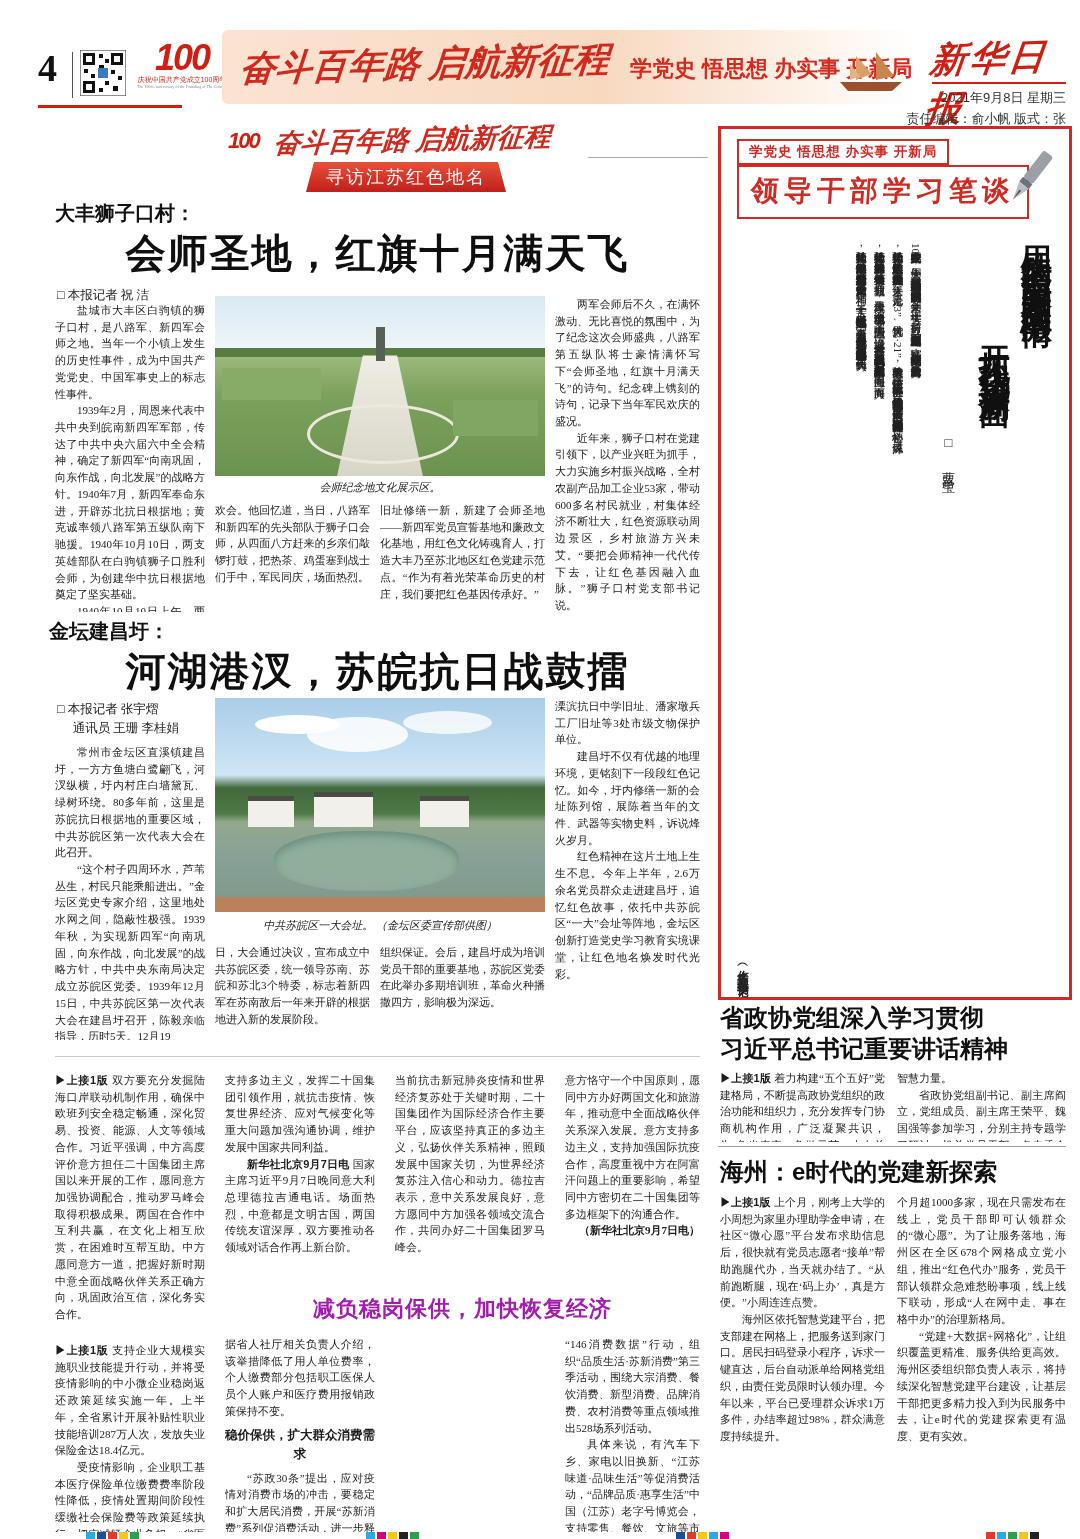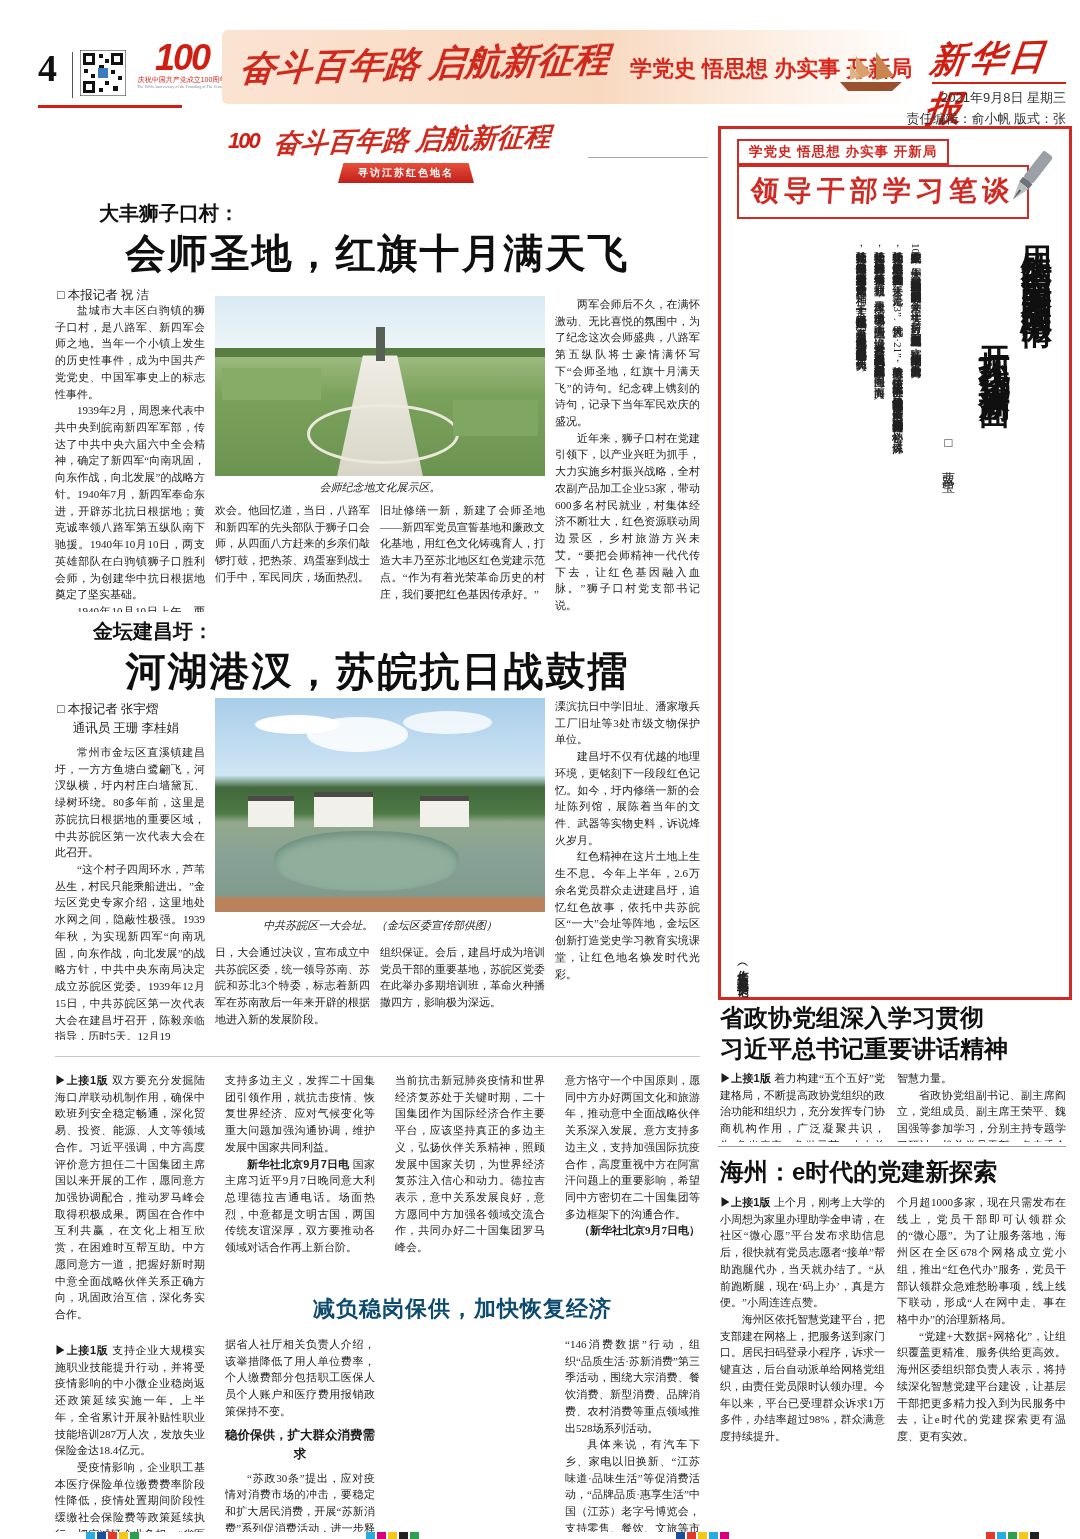--- a/index.html
+++ b/index.html
@@ -3,32 +3,32 @@
 <meta charset="utf-8">
 <style>
   html,body{margin:0;padding:0;background:#e9e9e9;}
   .page{position:relative;width:1080px;height:1539px;background:#fff;margin:0 auto;
         font-family:"Liberation Serif",serif;color:#222;overflow:hidden;}
   .abs{position:absolute;}
   .body-txt{font-size:11px;line-height:1.52;text-align:justify;color:#1c1c1c;overflow:hidden;}
   .body-txt p{margin:0;text-indent:2em;}
   .body-txt p.lead{text-indent:0;}
   .body-txt b{font-family:"Liberation Sans",sans-serif;}
-  .kicker{font-size:20px;font-weight:bold;color:#111;margin-left:44px;}
+  .kicker{font-size:20px;font-weight:bold;color:#111;}
   .headline{font-family:"Liberation Sans",sans-serif;font-weight:900;font-size:40px;
             letter-spacing:2px;color:#0f0f0f;text-align:center;white-space:nowrap;}
   .byline{font-size:12.5px;color:#222;}
   .caption{font-size:11px;font-style:italic;text-align:center;color:#222;}
   .callig{display:inline-block;font-weight:900;font-style:italic;
           transform:skewX(-6deg) rotate(-1.5deg);color:#cf2a1d;}
   .banner-strip{background:linear-gradient(90deg,#fbe3d2 0%,#f8d9c0 55%,#fdf3ea 85%,#fff 100%);
                 border-radius:6px;}
   .subslogan{font-family:"Liberation Sans",sans-serif;font-weight:900;color:#d8281e;}
   .ribbon{display:inline-block;background:linear-gradient(180deg,#e8503a,#c01f1a);color:#fff;
-          font-family:"Liberation Sans",sans-serif;font-weight:bold;font-size:10px;
+          font-family:"Liberation Sans",sans-serif;font-weight:normal;font-size:18px;
           padding:3px 20px;clip-path:polygon(4% 0,96% 0,100% 100%,0 100%);letter-spacing:2px;}
   .papername{font-weight:900;font-style:italic;color:#d01f12;font-size:36px;letter-spacing:3px;
              display:inline-block;transform:skewX(-8deg) rotate(-2deg);}
   .dateline{font-size:13px;color:#333;text-align:right;line-height:1.6;font-family:"Liberation Sans",sans-serif;}
   .rule-red{background:#d01f12;}
   .rule-gray{background:#aaa;}
   
   .photo{overflow:hidden;}
   .photo1{background:linear-gradient(180deg,#d9eaf3 0%,#eef5f8 30%,#9dba7f 33%,#7ba25c 55%,#6b9350 100%);}
   .p1-tree{position:absolute;top:29%;left:0;width:100%;height:5%;background:#587d43;}
@@ -54,21 +54,21 @@
   .vh1{font-weight:900;font-size:31px;color:#101010;letter-spacing:6px;margin-left:16px;}
   .vh1 span{display:block;}
   .vh1 .l2{text-indent:100px;}
   .vbyline{font-size:13px;letter-spacing:4px;text-indent:214px;margin-left:14px;color:#222;}
   .vbody{font-size:11px;line-height:1.66;}
   .vbody p{margin:0;text-indent:2em;}
   .vauthor{writing-mode:vertical-rl;font-weight:bold;font-size:11.5px;letter-spacing:2px;}
   
   .sec-head{font-family:"Liberation Sans",sans-serif;font-weight:900;color:#101010;}
   .relief-head{font-family:"Liberation Sans",sans-serif;font-weight:900;font-size:22px;
-               text-align:center;letter-spacing:1px;color:#0c4a6e;}
+               text-align:center;letter-spacing:1px;color:#a21caf;}
   .subhead{font-family:"Liberation Sans",sans-serif;font-weight:bold;font-size:12.5px;text-align:center;
            margin:6px 0;text-indent:0 !important;}
   .logo100{font-family:"Liberation Sans",sans-serif;font-weight:900;font-style:italic;
            color:#d01f12;letter-spacing:-2px;line-height:1;}
   .logocap{font-size:7px;color:#d01f12;line-height:1.2;white-space:nowrap;font-family:"Liberation Sans",sans-serif;}
   .logocapen{font-size:4.5px;color:#888;line-height:1.2;transform:scale(.9);white-space:nowrap;}
   .regmark span{display:inline-block;width:9px;height:8px;margin-right:2px;}
 </style>
 </head>
 <body>

